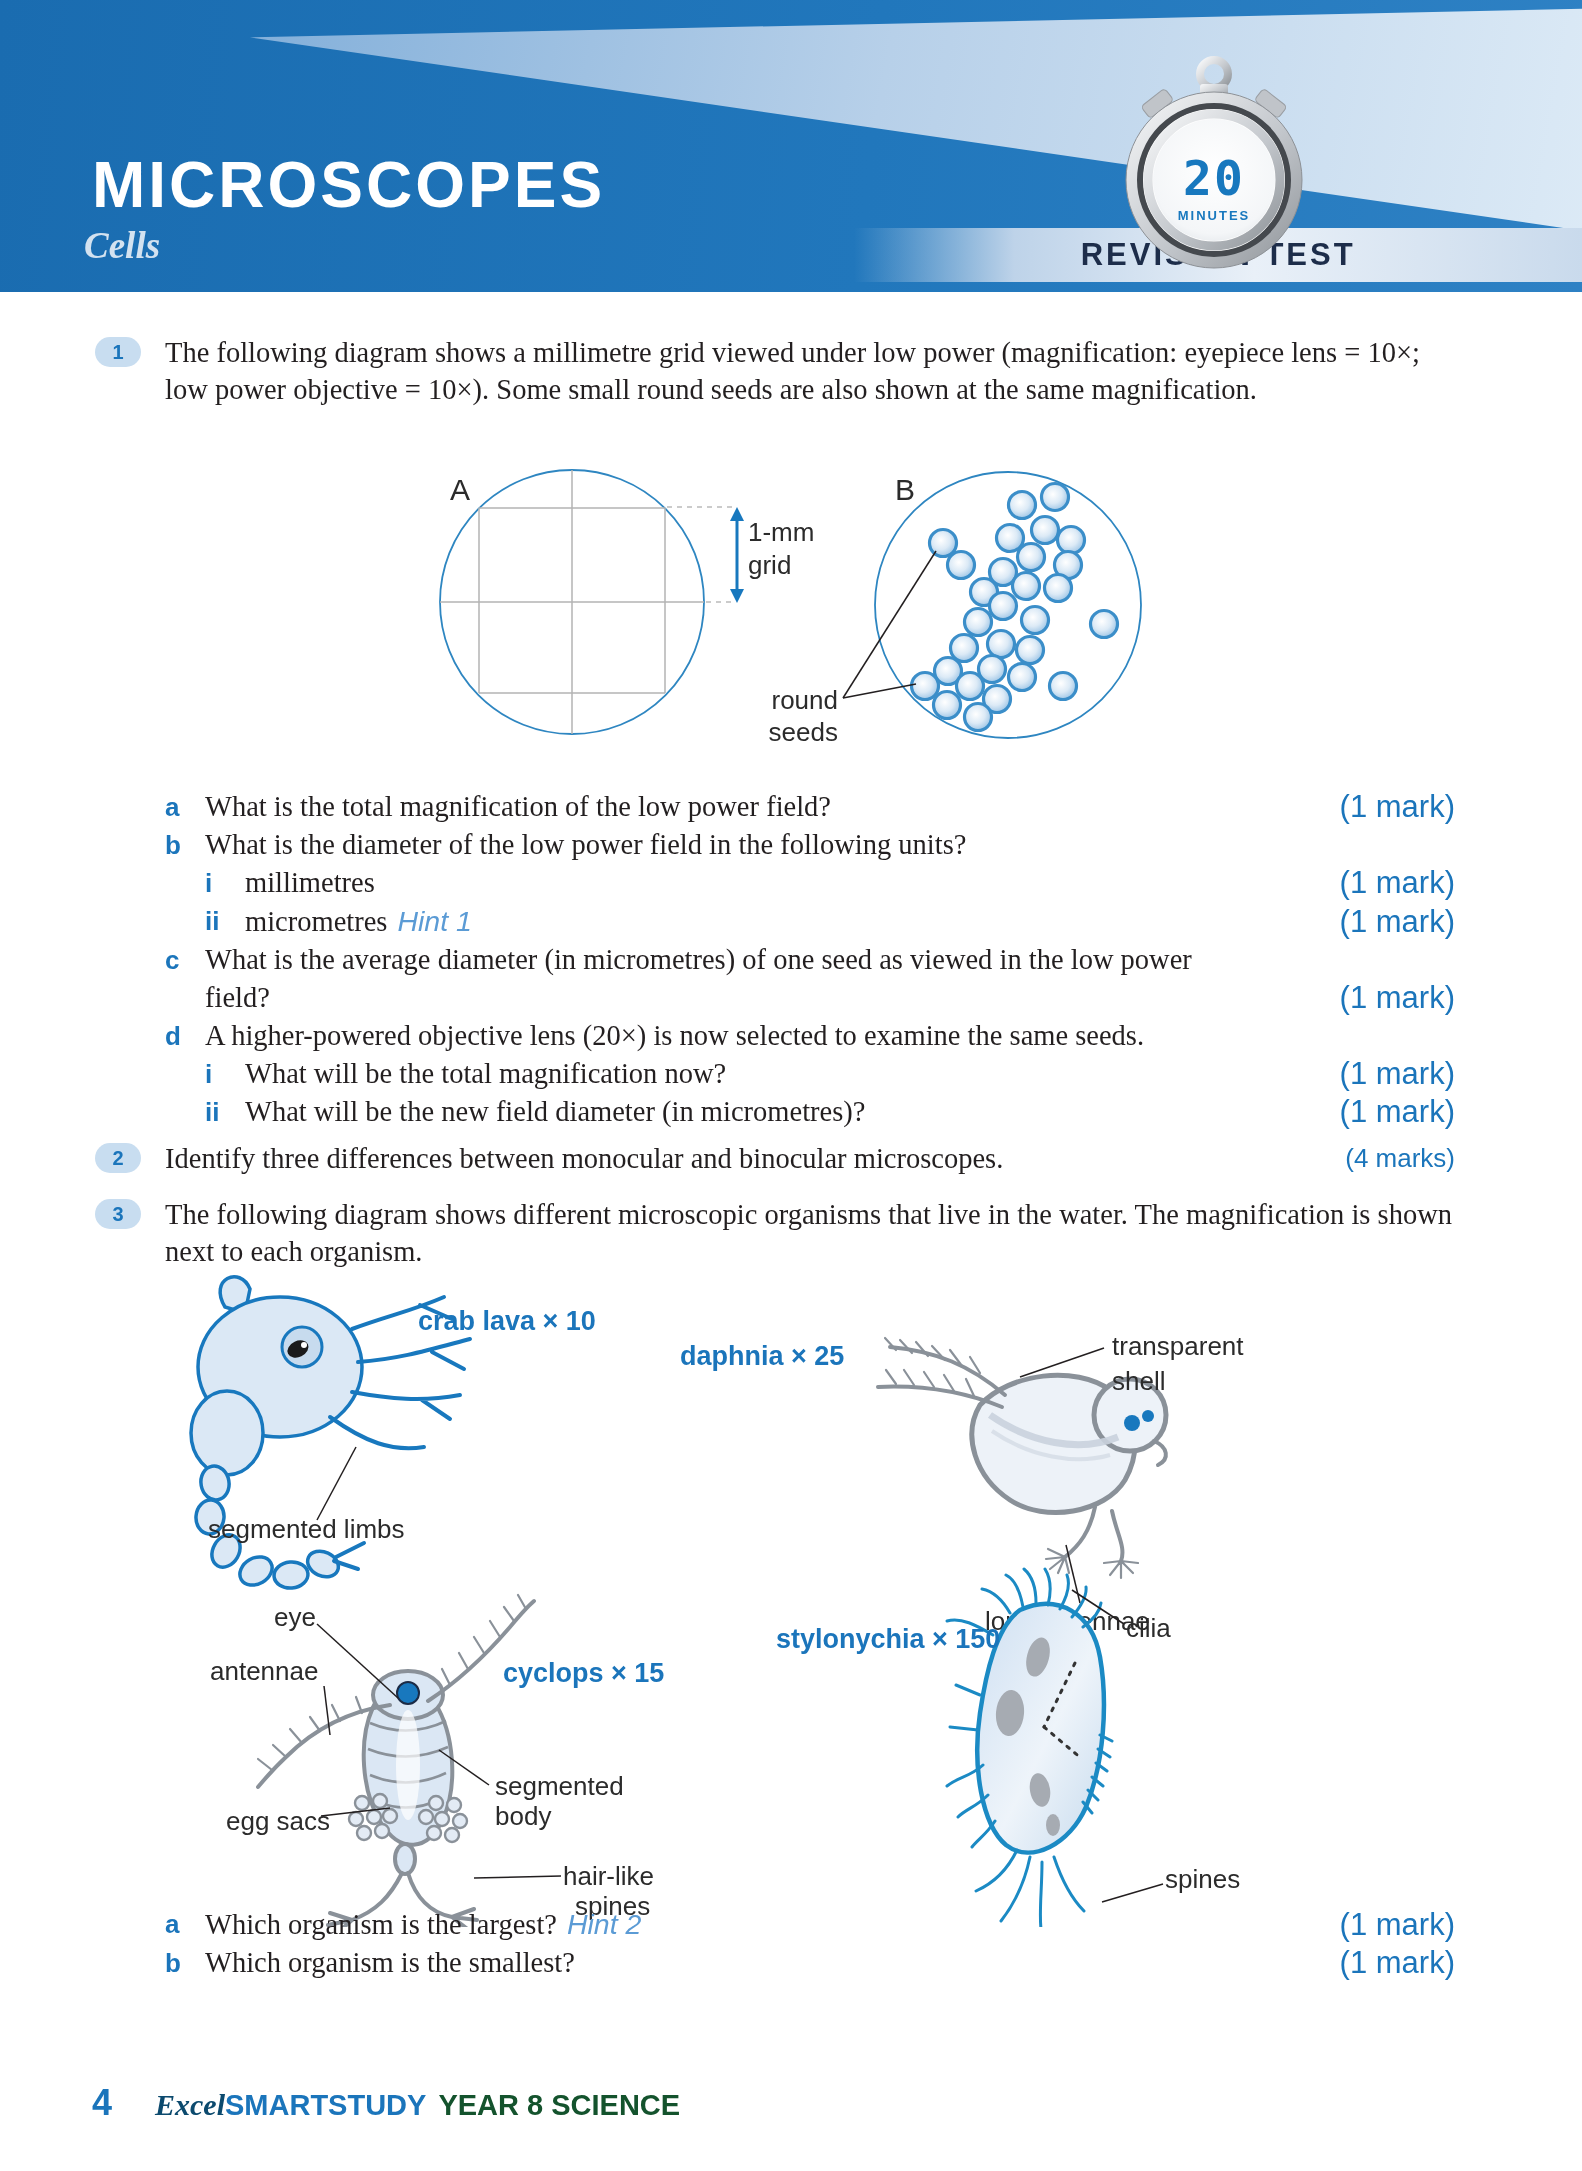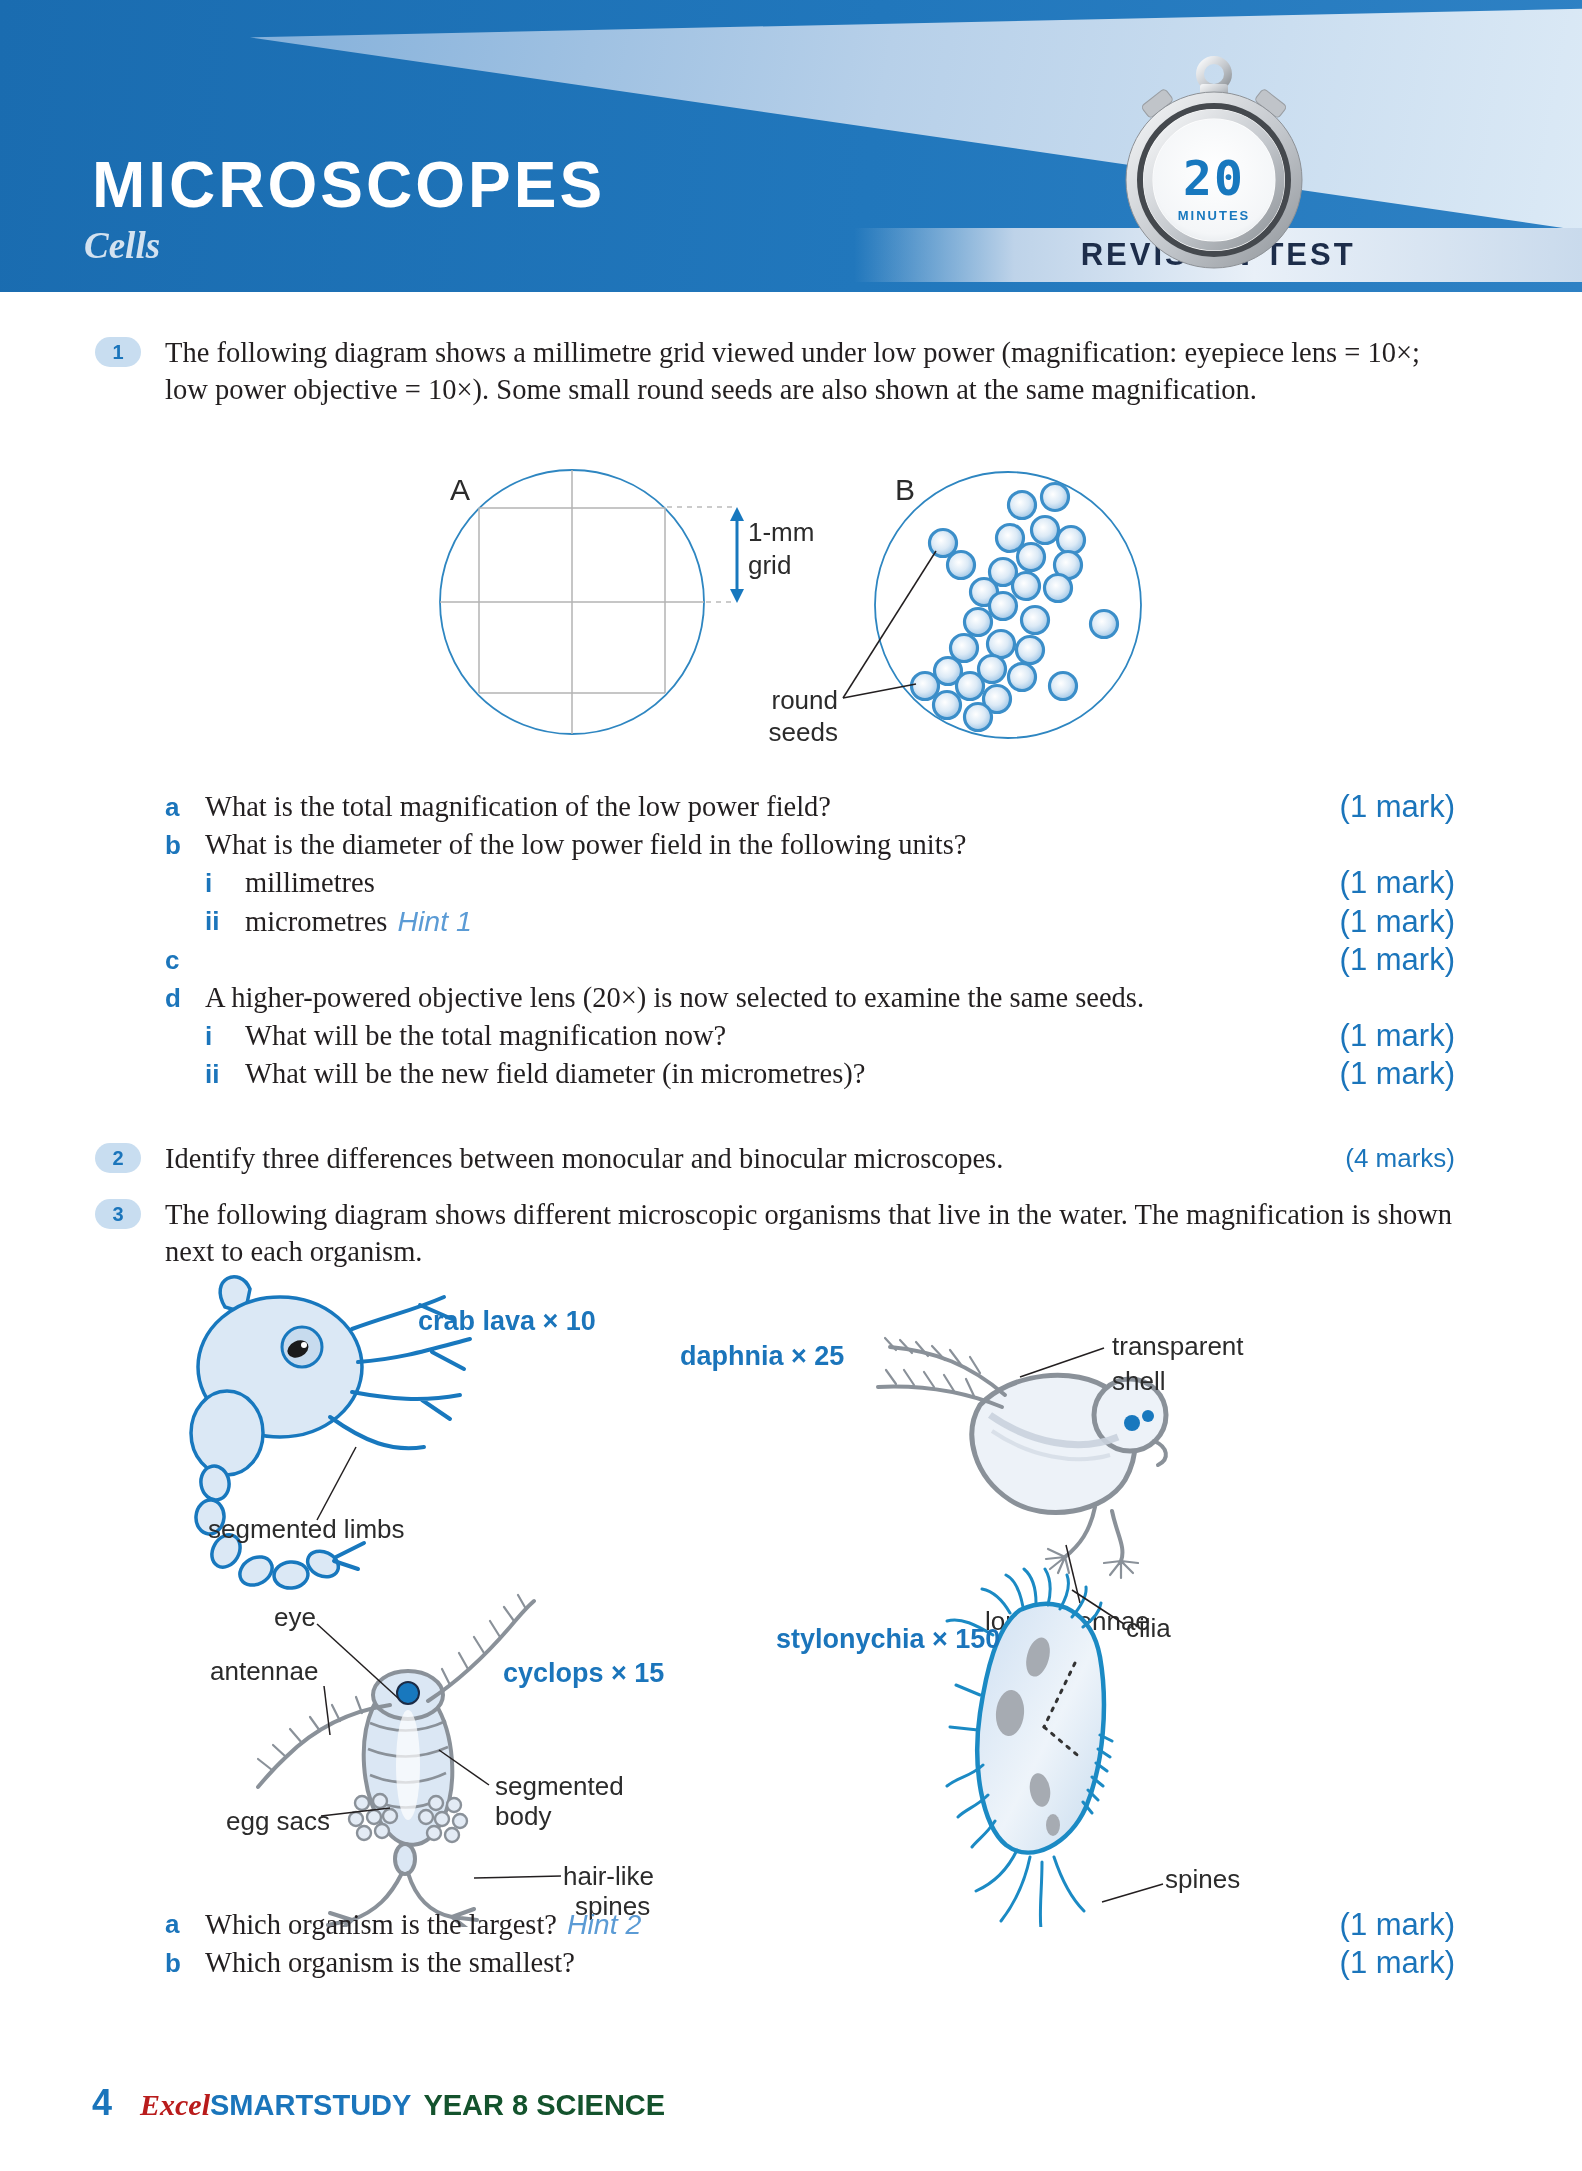--- a/index.html
+++ b/index.html
@@ -60,21 +60,21 @@
   .cycSeg{stroke:#8a9199;stroke-width:2.6;fill:none;}
   .egg{fill:#e3ebf5;stroke:#8a9199;stroke-width:2.4;}
   .styLine{stroke:#1b8ac4;stroke-width:3;fill:none;stroke-linecap:round;}
   .dot{stroke:#333;stroke-width:3;fill:none;stroke-dasharray:3 7;stroke-linecap:round;}
 
   
   .footer{position:absolute;left:92px;top:2082px;display:flex;align-items:baseline;
           font-family:"Liberation Sans",sans-serif;}
   .fpage{color:#1b75bb;font-weight:bold;font-size:36px;}
   .fexcel{font-family:"Liberation Serif",serif;font-style:italic;font-weight:bold;
-          font-size:30px;color:#b91c1c;margin-left:28px;}
+          font-size:30px;color:#0c4a6e;margin-left:43px;}
   .fsmart{color:#1b75bb;font-weight:bold;font-size:29px;margin-left:0;}
   .fyear{color:#14532d;font-weight:bold;font-size:29px;margin-left:12px;}
 </style>
 </head>
 <body>
 
 <div class="page">
 
   <div class="header">
     <div class="diag"></div>
@@ -203,20 +203,21 @@
       <span class="pt"><span>millimetres</span></span>
       <span class="pm">(1 mark)</span>
     </div>
     <div class="prow sub">
       <span class="pl">ii</span>
       <span class="pt"><span>micrometres</span><span class="hint">Hint 1</span></span>
       <span class="pm">(1 mark)</span>
     </div>
     <div class="prow">
       <span class="pl">c</span>
+      <span class="pt w-narrow"><span>What is the average diameter (in micrometres) of one seed as viewed in the low power field?</span></span>
       <span class="pm">(1 mark)</span>
     </div>
     <div class="prow">
       <span class="pl">d</span>
       <span class="pt"><span>A higher-powered objective lens (20×) is now selected to examine the same seeds.</span></span>
       <span class="pm"></span>
     </div>
     <div class="prow sub">
       <span class="pl">i</span>
       <span class="pt"><span>What will be the total magnification now?</span></span>

